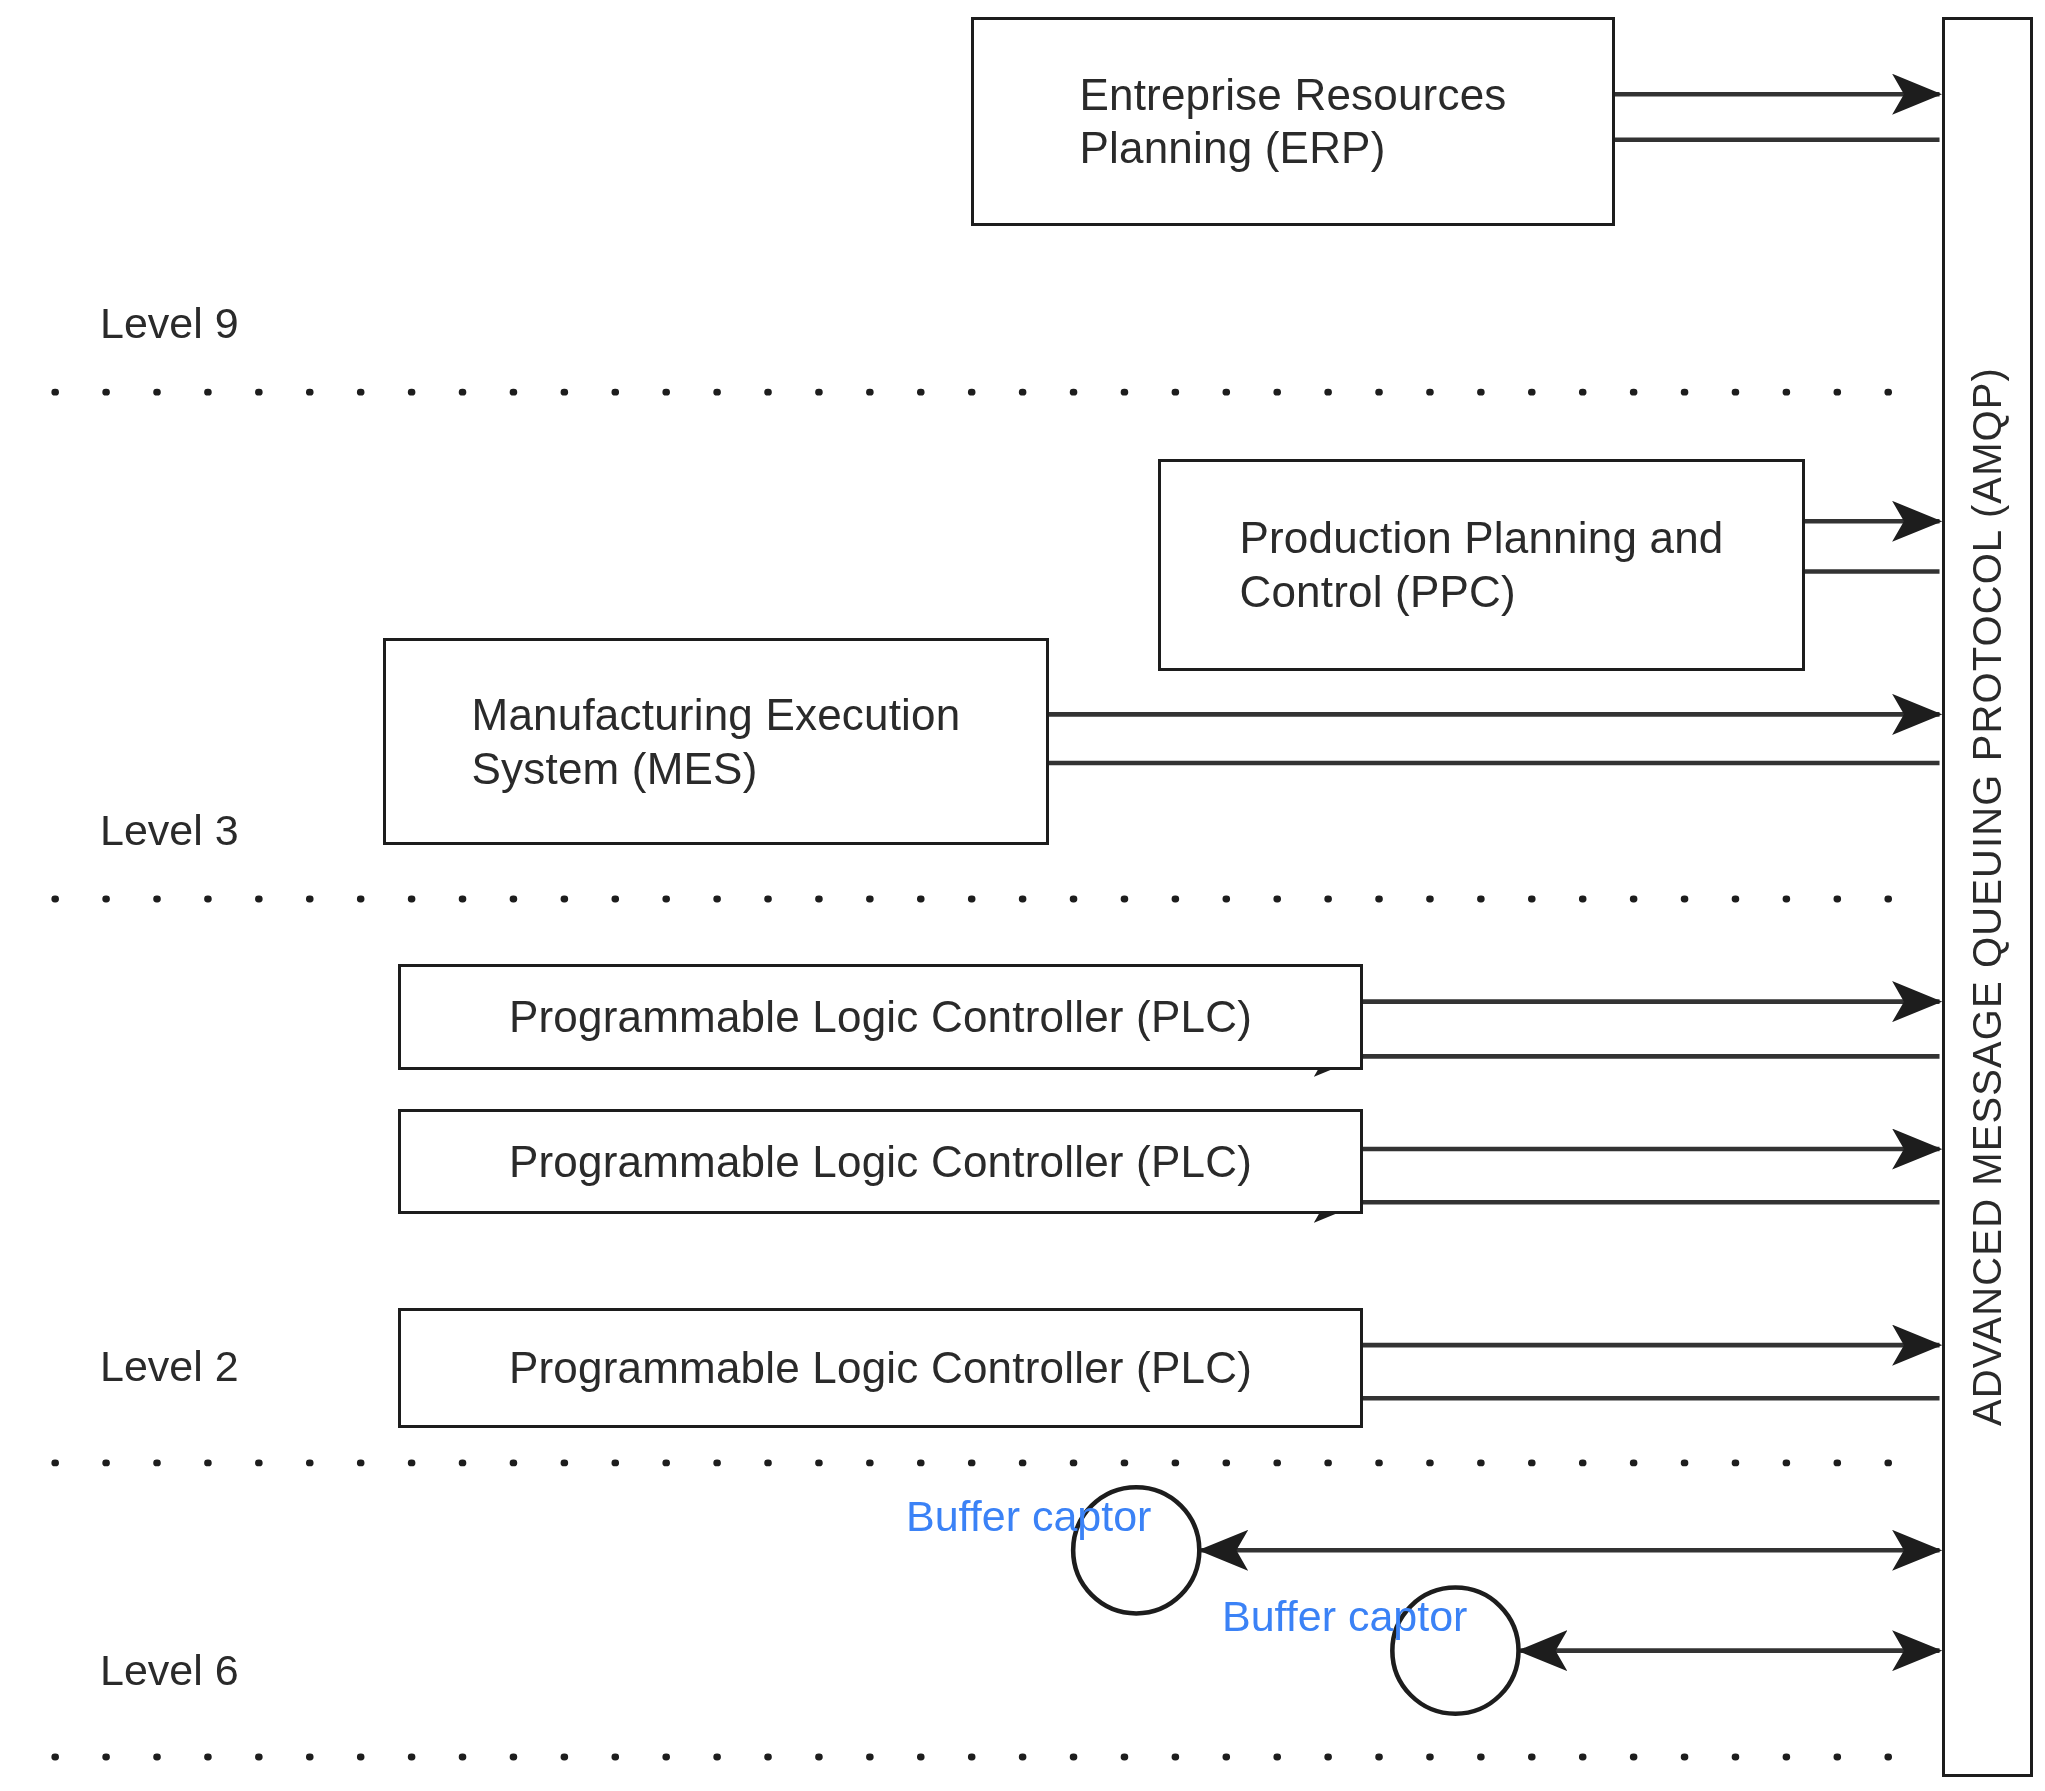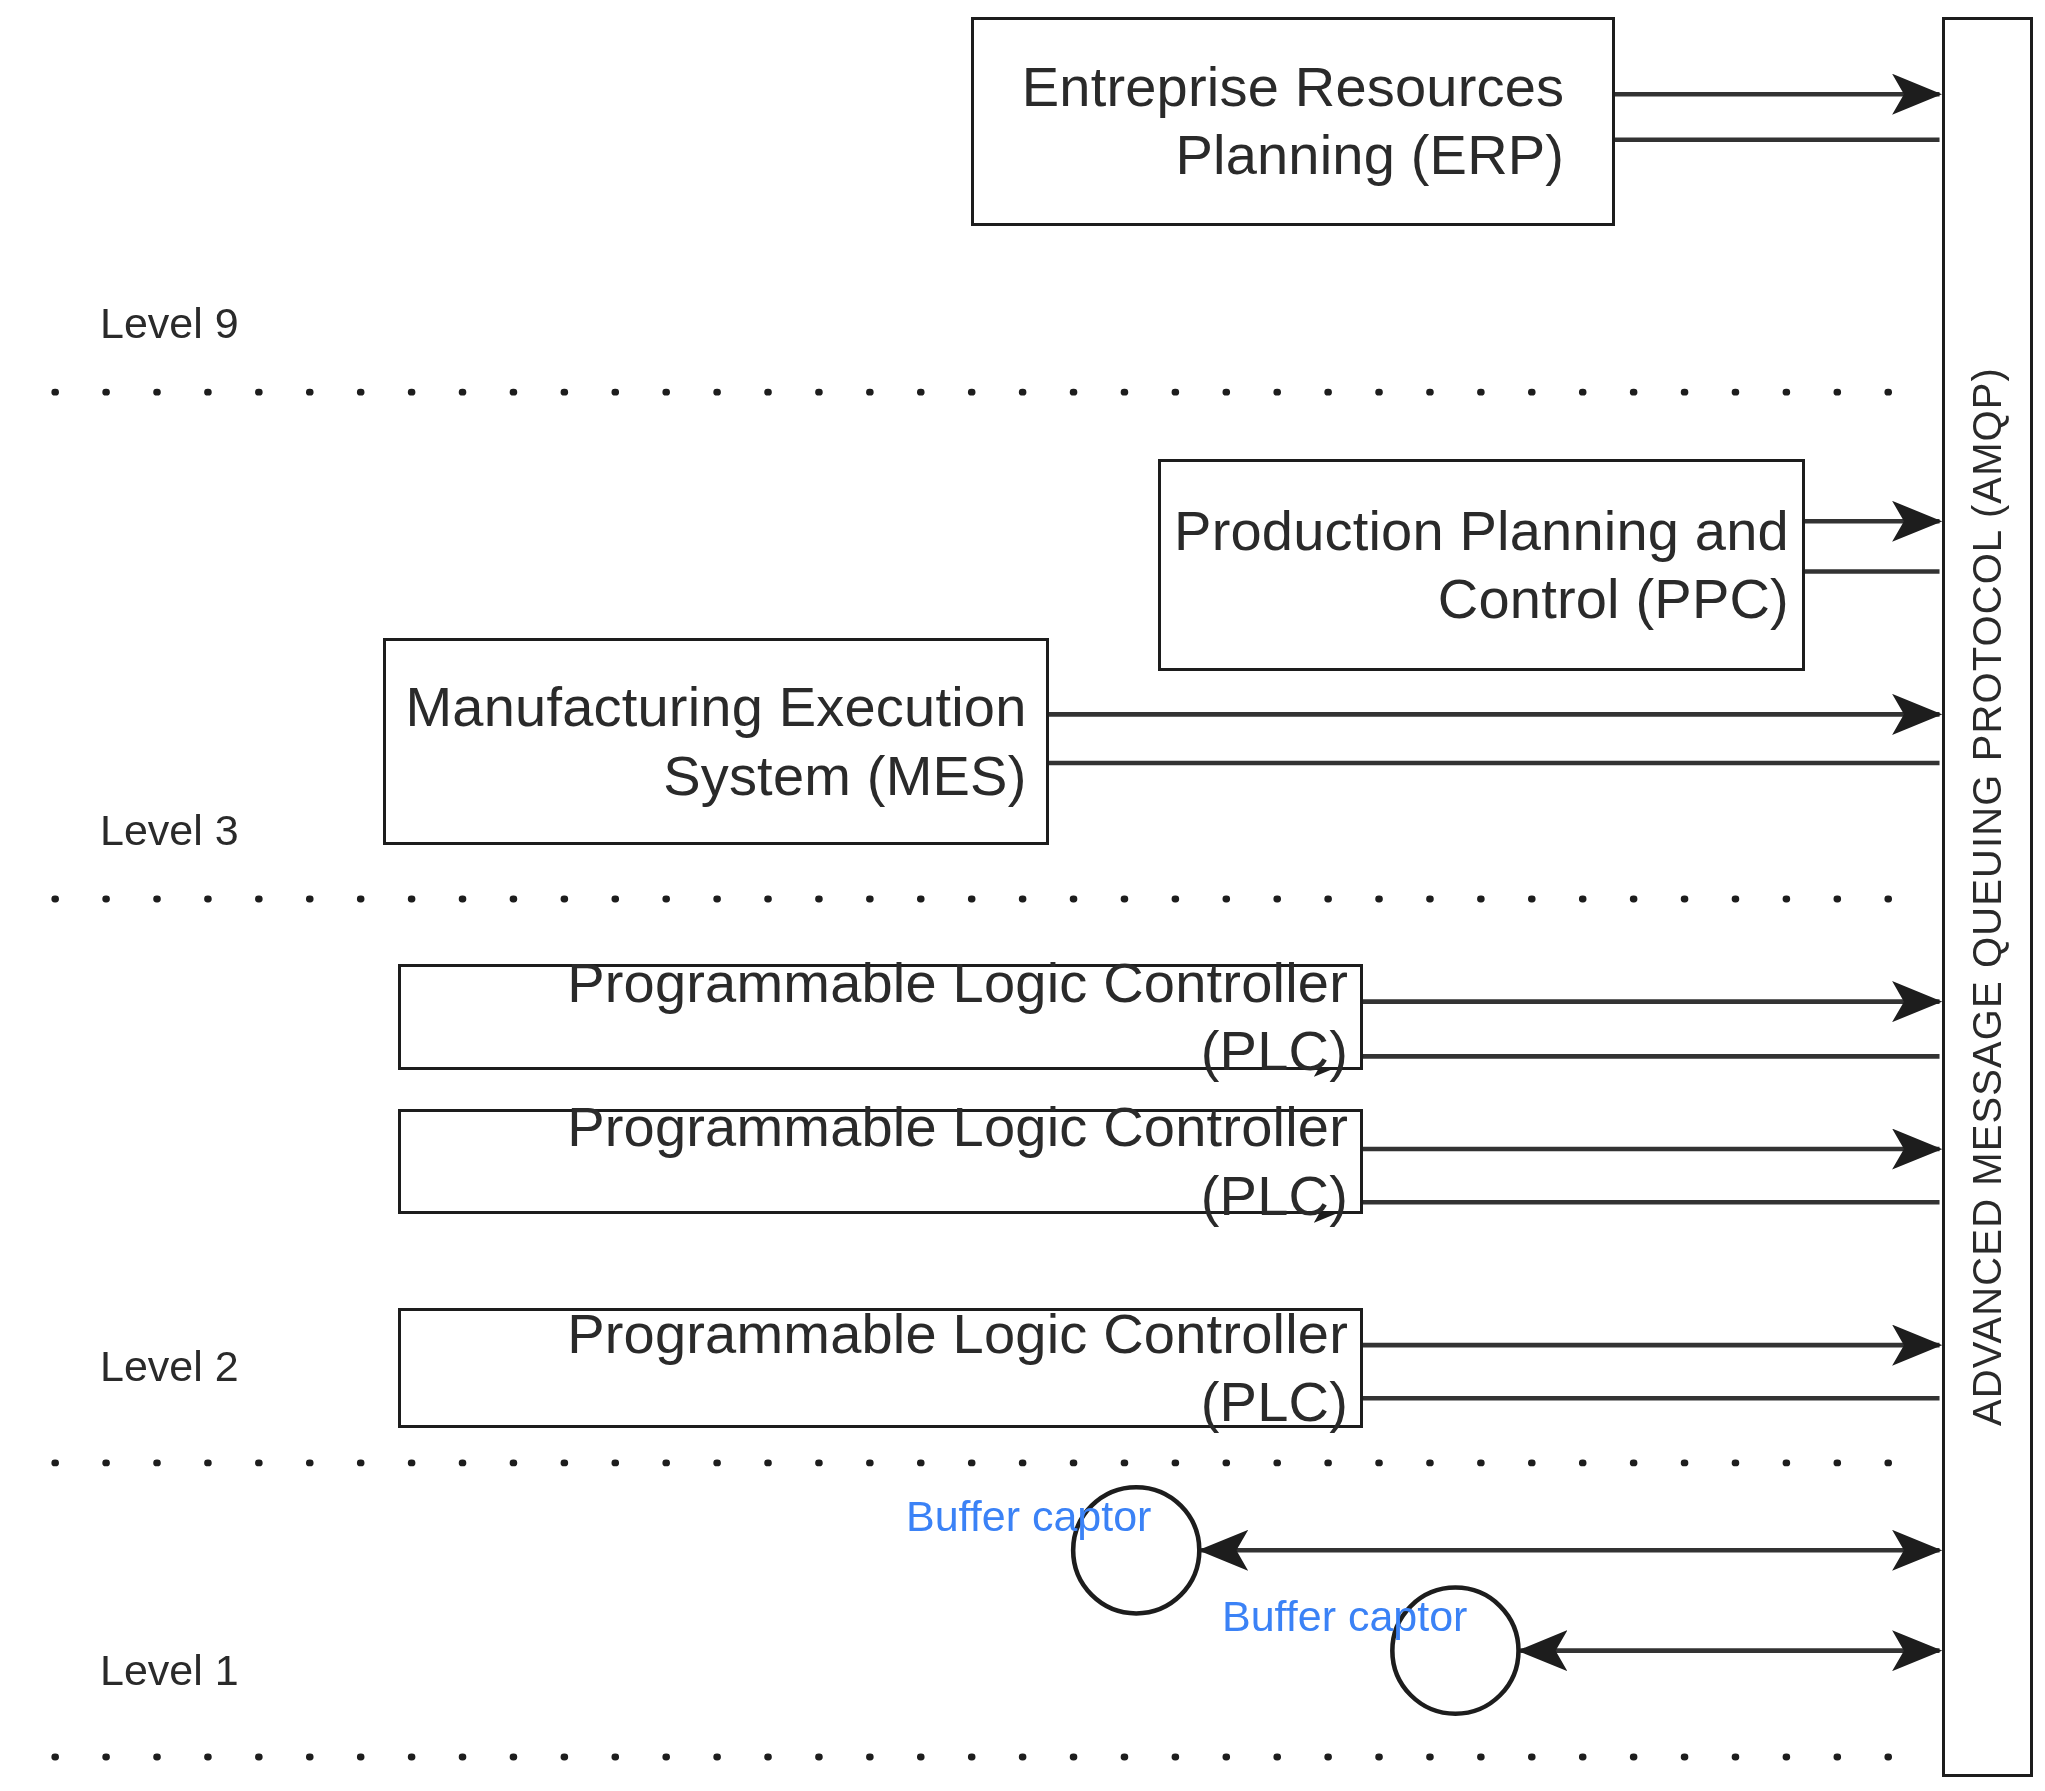--- a/index.html
+++ b/index.html
@@ -25,23 +25,23 @@
     height: 1792px;
   }
   .node-box {
     position: absolute;
     box-sizing: border-box;
     border: 3.8px solid #1d1d1d;
     background: #ffffff;
     display: flex;
     align-items: center;
     justify-content: center;
-    text-align: right;
+    text-align: left;
     color: #2a2a2a;
-    font-size: 56px;
+    font-size: 44px;
     line-height: 1.22;
     letter-spacing: 0.2px;
   }
   .node-box span { display: block; padding: 0 12px; }
   .level-label {
     position: absolute;
     color: #2a2a2a;
     font-size: 43px;
     line-height: 1.1;
     white-space: nowrap;
@@ -131,21 +131,21 @@
     <line x1="2000" y1="2172" x2="2552" y2="2172" stroke="#333333" stroke-width="6" marker-start="url(#ah-l)" marker-end="url(#ah-r)"></line>
   </svg>
 
   <div class="amqp-bar" style="left:1942px; top:16.7px; width:91px; height:1760px;">
     <div class="amqp-text">ADVANCED MESSAGE QUEUING PROTOCOL (AMQP)</div>
   </div>
 
   <div class="level-label" style="left:100px; top:300px;">Level 9</div>
   <div class="level-label" style="left:100px; top:807px;">Level 3</div>
   <div class="level-label" style="left:100px; top:1343px;">Level 2</div>
-  <div class="level-label" style="left:100px; top:1647px;">Level 1</div>
+  <div class="level-label" style="left:100px; top:1647px;">Level 6</div>
 
   <div class="node-box" style="left:971px; top:16.7px; width:644px; height:209px;">
     <div>
       <span>Entreprise Resources</span>
       <span>Planning (ERP)</span>
     </div>
   </div>
 
   <div class="node-box" style="left:1158px; top:459px; width:647px; height:212px;">
     <div>

